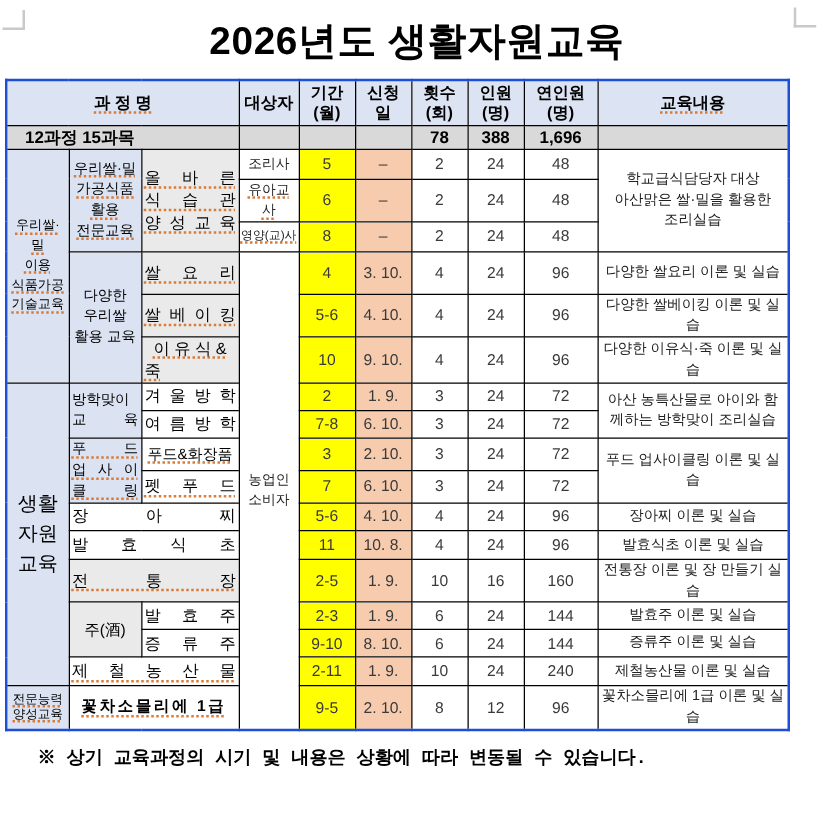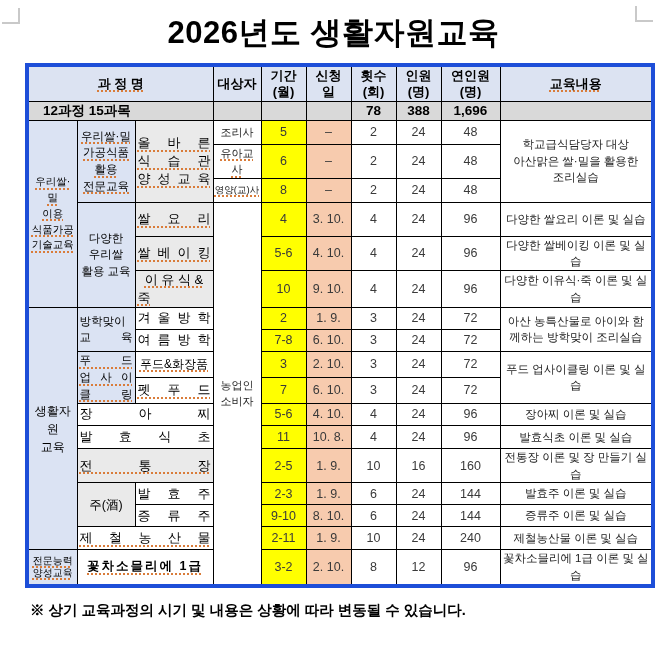--- a/index.html
+++ b/index.html
@@ -22,22 +22,22 @@
     font-size: 31px;
     font-weight: 800;
     letter-spacing: 0.5px;
     color: #000;
   }
 
   table.edu {
     border-collapse: collapse;
     table-layout: fixed;
     width: 626px;
-    margin-left: 25px;
-    border: 4px solid #1d4ed8;
+    margin-left: 4px;
+    border: 2px solid #1d4ed8;
   }
   .edu th, .edu td {
     border: 1px solid #000;
     padding: 0 2px;
     overflow: hidden;
     vertical-align: middle;
     white-space: pre-line;
     text-align: center;
   }
   .hrow th {
@@ -80,21 +80,21 @@
     text-decoration-thickness: 1.5px;
     text-underline-offset: 3px;
   }
   .notes {
     margin: 10px 0 0 30px;
     font-size: 14.5px;
     font-weight: 700;
     line-height: 1.7;
     color: #000;
   }
-  .notes p { margin: 0; }
+  .notes p { margin: 0; font-family: Liberation Mono, monospace; }
   .mark { text-decoration: underline dotted #d97c3a; text-decoration-thickness: 1.5px; text-underline-offset: 3px; }
 </style>
 </head>
 <body>
 
 <div class="corner tl"></div>
 <div class="corner tr"></div>
 
 <div class="title">2026년도 생활자원교육</div>
 
@@ -204,21 +204,21 @@
     <td class="name gray dist sq">이 유 식 &amp; 죽</td>
     <td class="yellow num">10</td>
     <td class="pink num">9. 10.</td>
     <td class="num">4</td>
     <td class="num">24</td>
     <td class="num">96</td>
     <td class="content">다양한 이유식·죽 이론 및 실습</td>
   </tr>
 
   <tr style="height:22px">
-    <td rowspan="10" class="g" style="font-size:12px">생활자원
+    <td rowspan="10" class="g" style="font-size:16px">생활자원
 교육</td>
     <td rowspan="2" class="sub dist">방학맞이
 교 육</td>
     <td class="name dist">겨 울 방 학</td>
     <td class="yellow num">2</td>
     <td class="pink num">1. 9.</td>
     <td class="num">3</td>
     <td class="num">24</td>
     <td class="num">72</td>
     <td rowspan="2" class="content">아산 농특산물로 아이와 함께하는 방학맞이 조리실습</td>
@@ -303,21 +303,21 @@
     <td class="pink num">1. 9.</td>
     <td class="num">10</td>
     <td class="num">24</td>
     <td class="num">240</td>
     <td class="content">제철농산물 이론 및 실습</td>
   </tr>
   <tr style="height:34px">
     <td class="g sq" style="font-size:10px;line-height:1.2">전문능력
 양성교육</td>
     <td colspan="2" class="name ls sq">꽃차소믈리에 1급</td>
-    <td class="yellow num">3-2</td>
+    <td class="yellow num">9-5</td>
     <td class="pink num">2. 10.</td>
     <td class="num">8</td>
     <td class="num">12</td>
     <td class="num">96</td>
     <td class="content">꽃차소믈리에 1급 이론 및 실습</td>
   </tr>
   </tbody>
 </table>
 
 <div class="notes">

